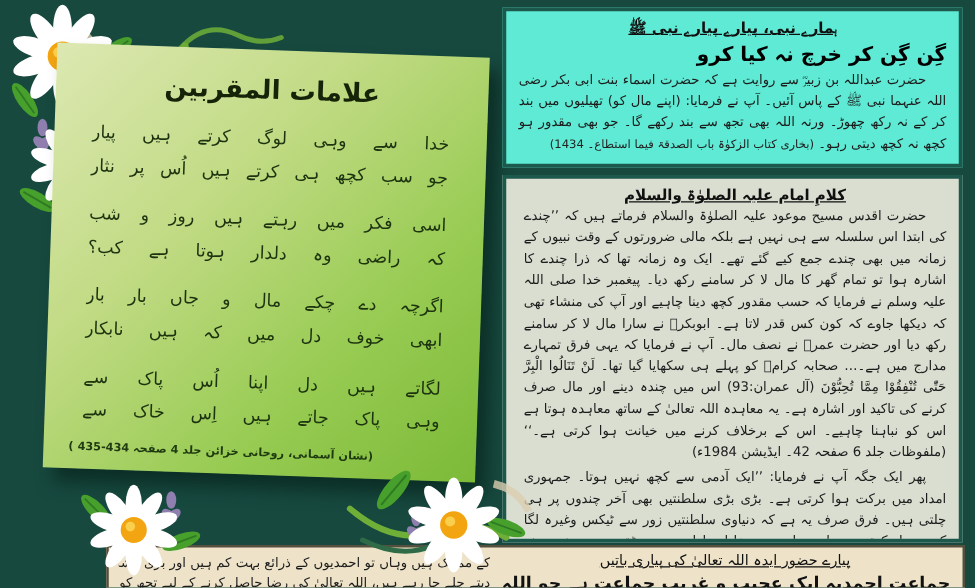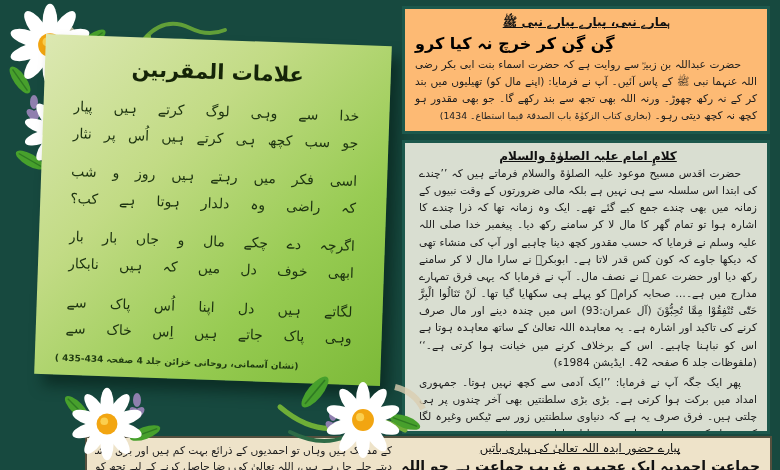--- a/index.html
+++ b/index.html
@@ -32,33 +32,33 @@
     overflow:hidden;
   }
   .poem-line:nth-child(2n){margin-bottom:12px;}
   #poem-attribution{
     position:absolute;left:20px;bottom:12px;direction:rtl;
     font-size:9px;font-weight:bold;color:#1f3a10;
   }
   
   .rbox{position:absolute;left:402px;width:368px;z-index:2;box-sizing:border-box;}
   #hadith-box{
-    top:6px;height:128px;background:#fdba74;border:3px solid #1c584c;
+    top:6px;height:128px;background:#5eead4;border:3px solid #1c584c;
     padding:5px 10px 4px 10px;overflow:hidden;
   }
   #kalam-box{
     top:140px;height:294px;background:#d9ded1;border:3px solid #1c584c;
     padding:5px 10px 4px 14px;overflow:hidden;
   }
   .box-header{
     text-align:center;direction:rtl;font-size:12px;font-weight:bold;
     color:#101010;text-decoration:underline;margin:1px 0 2px 0;
   }
   .box-title{
-    text-align:left;direction:rtl;font-size:16px;font-weight:bold;
+    text-align:right;direction:rtl;font-size:16px;font-weight:bold;
     color:#000;margin:2px 0 3px 0;
   }
   .box-body{
     direction:rtl;text-align:justify;font-size:10.6px;line-height:1.62;
     color:#1c1c1c;text-indent:16px;margin:0 0 3px 0;
   }
   .box-ref{font-size:9.3px;color:#222;}
   
   #bottom-strip{
     position:absolute;left:85px;top:436px;width:687px;height:40px;z-index:4;

